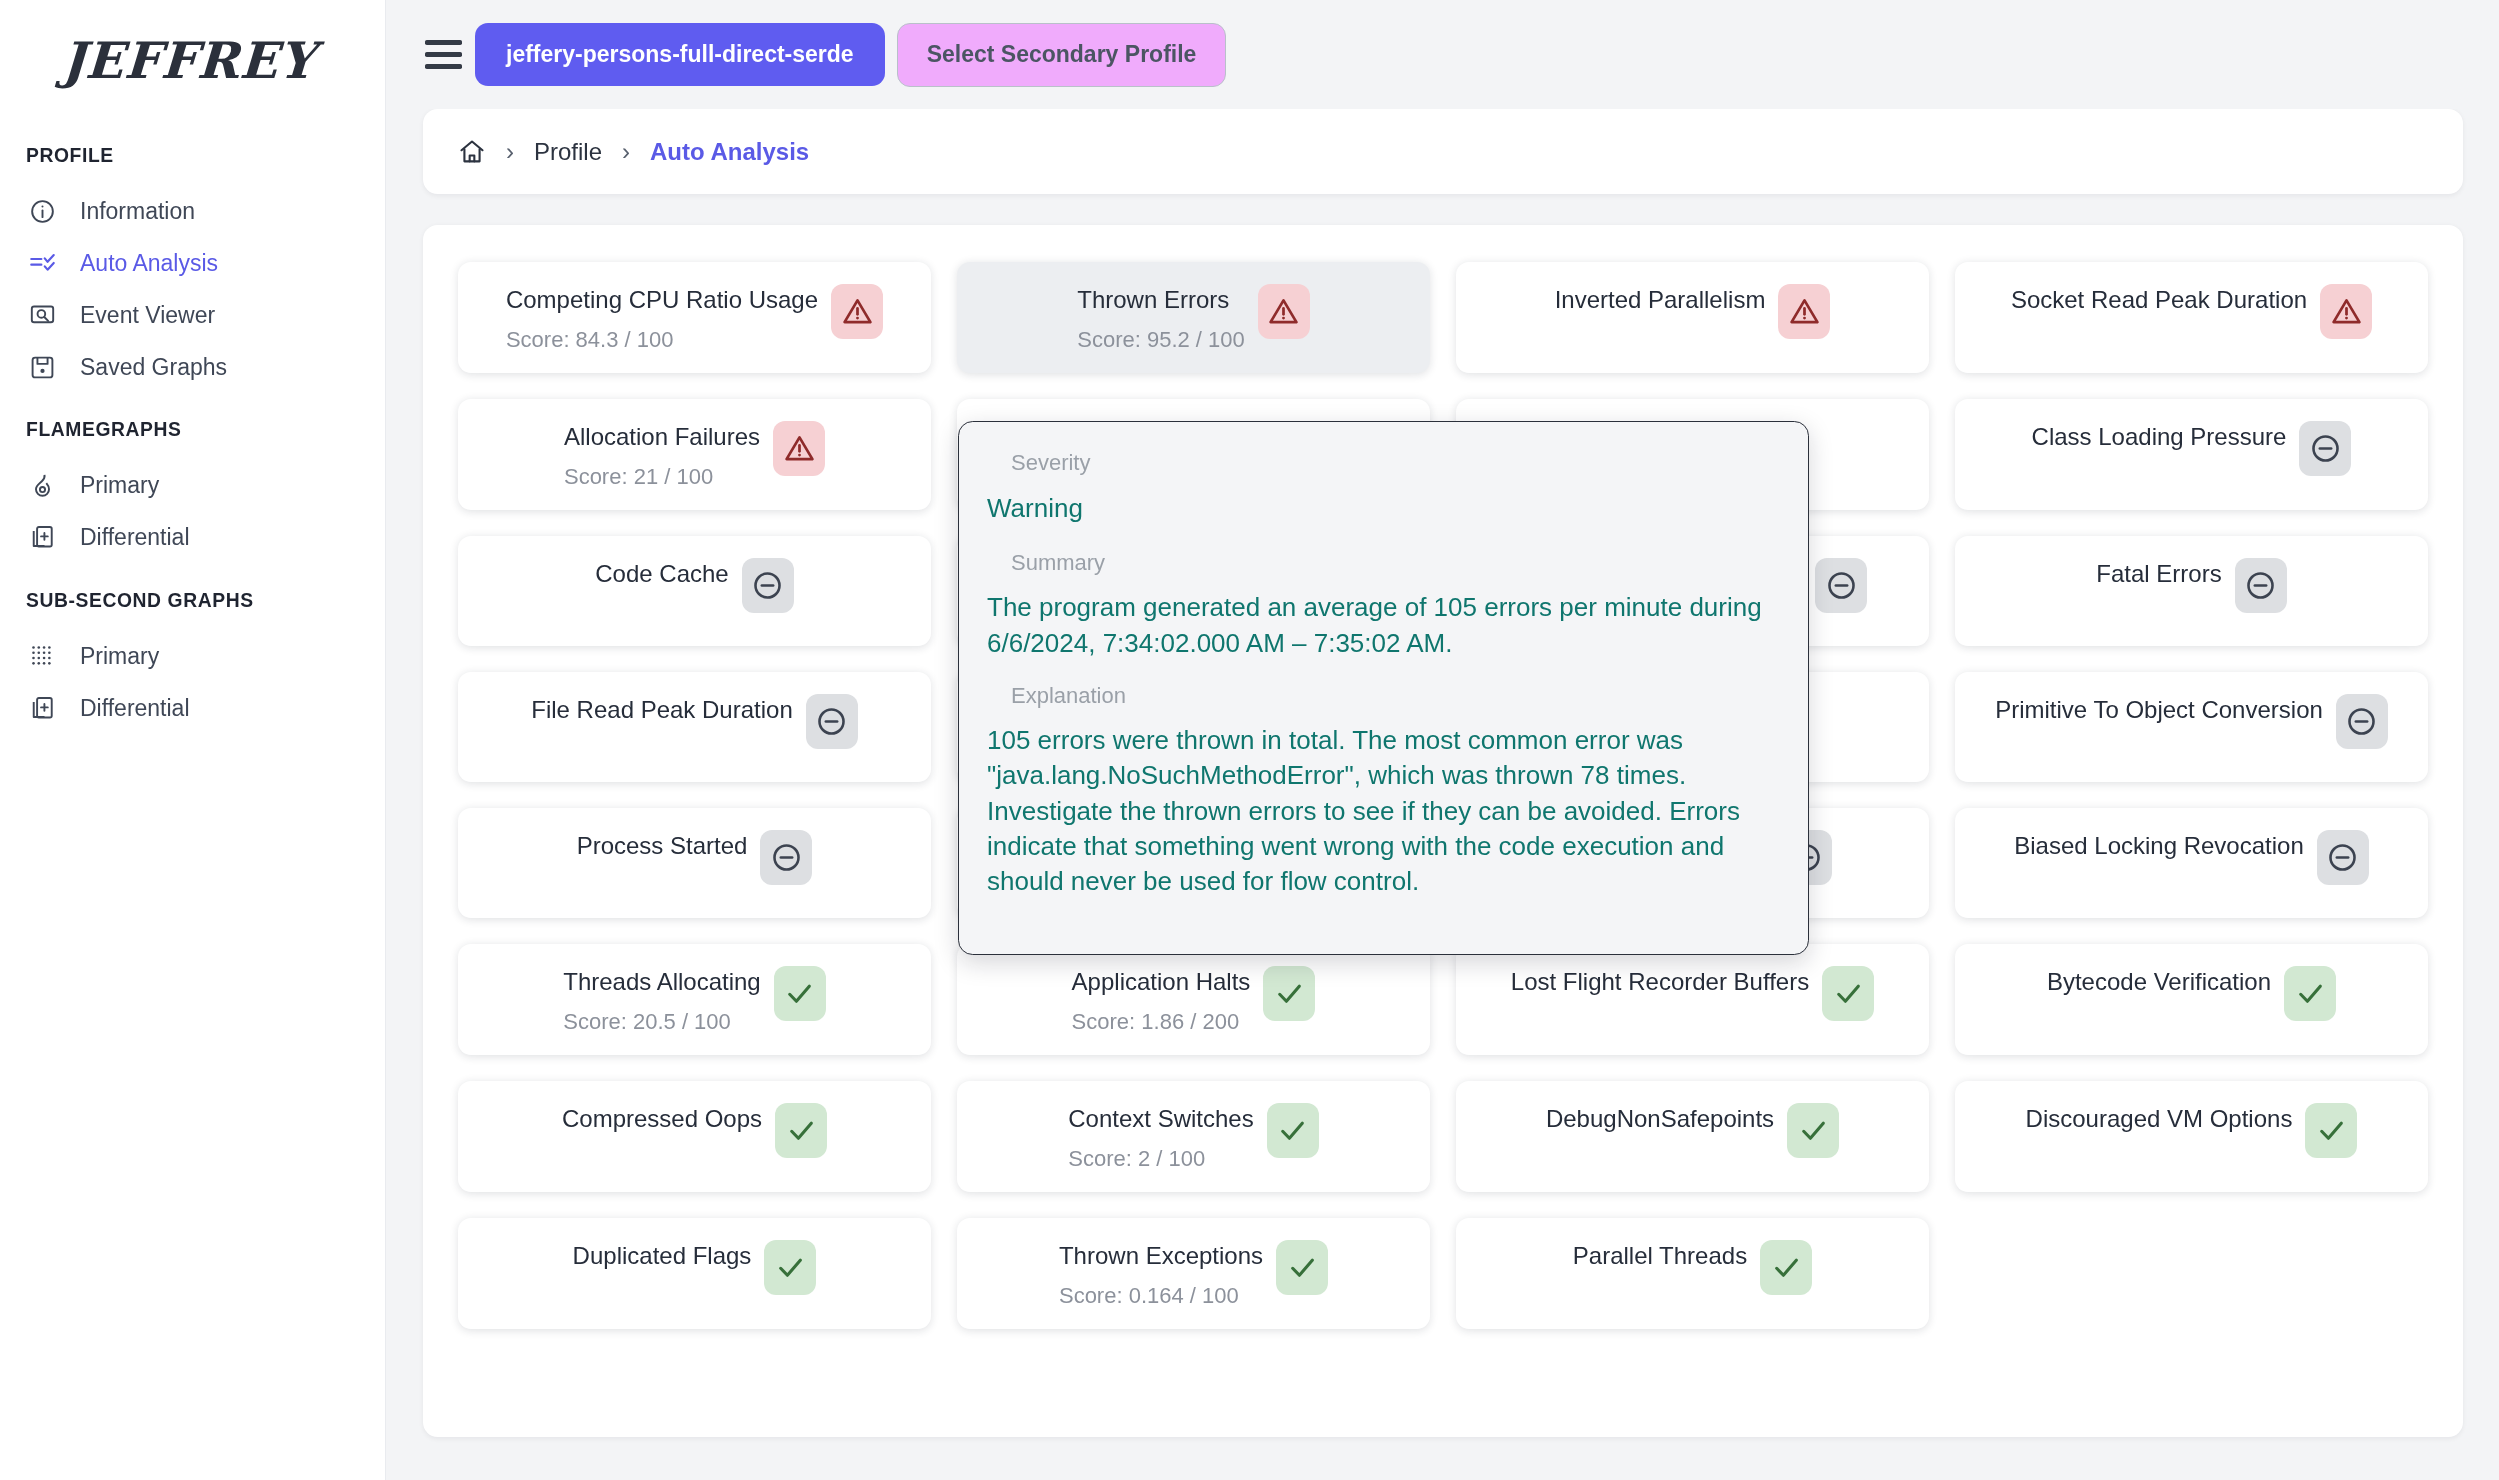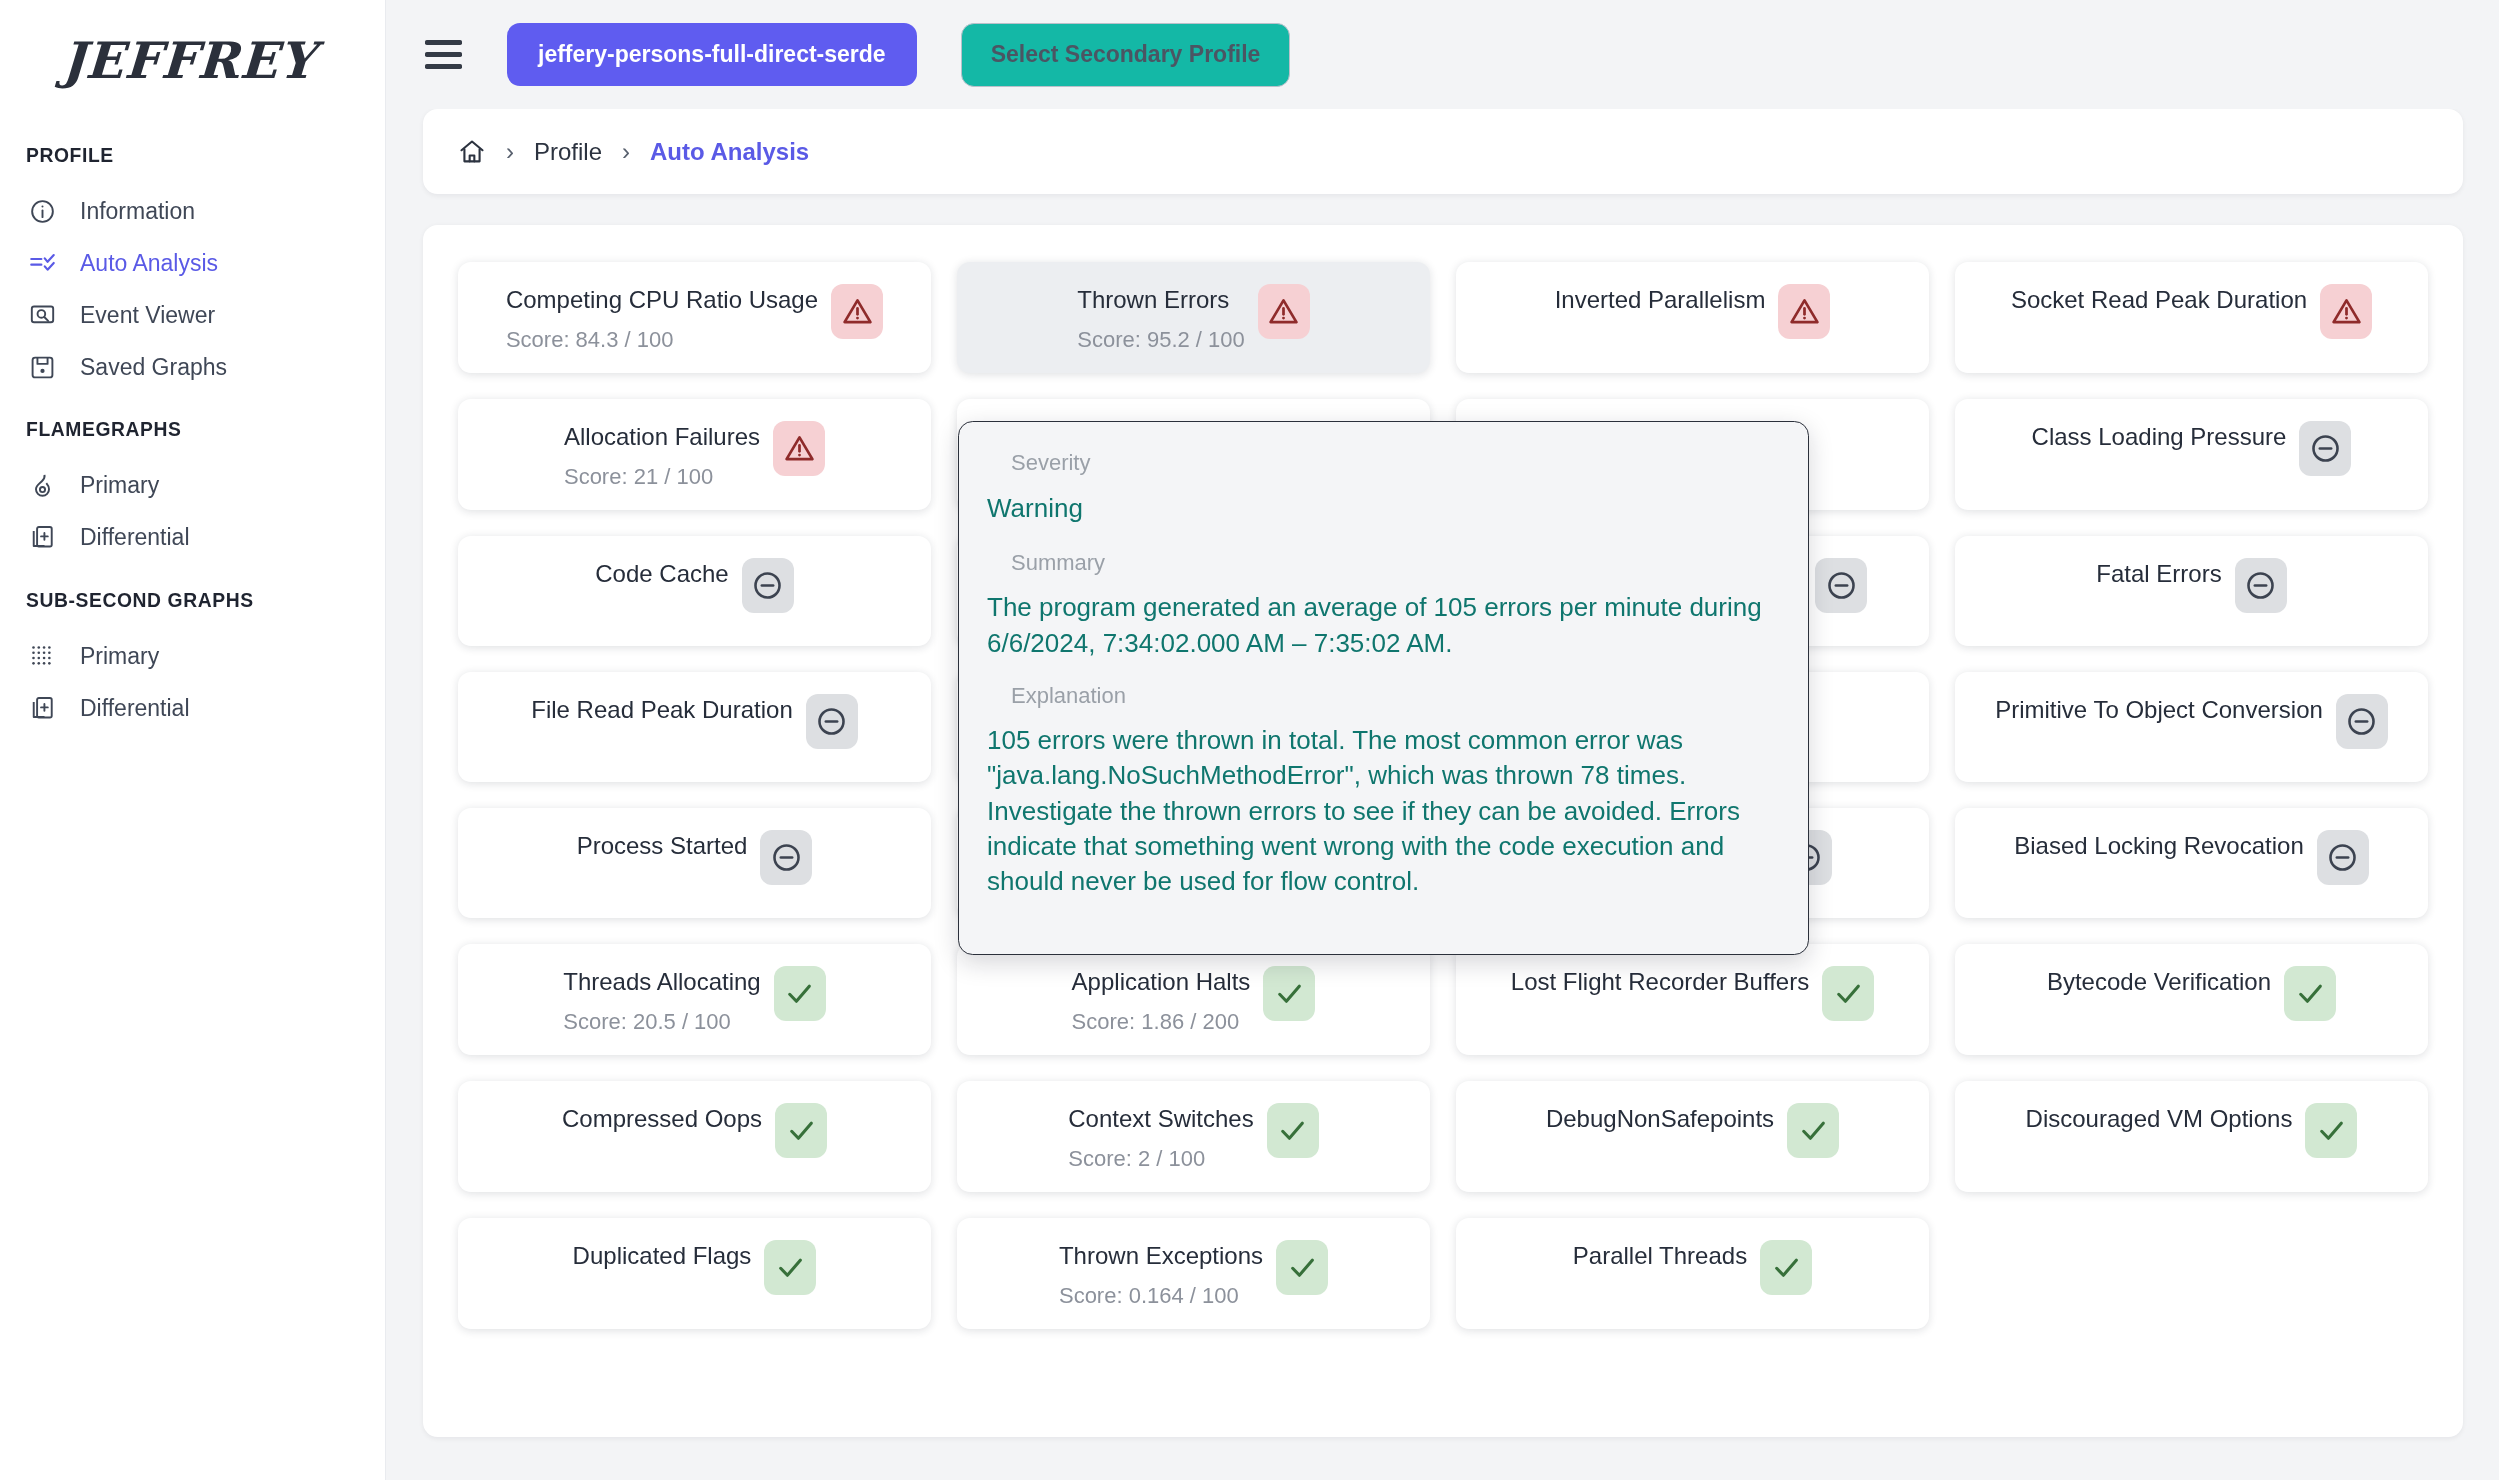--- a/index.html
+++ b/index.html
@@ -57,21 +57,21 @@
   
   .main {
     flex: 1; height: 1481px;
     background: #f3f4f6;
     display: flex; flex-direction: column;
     position: relative;
   }
   .topbar {
     height: 109px; min-height: 109px;
     display: flex; align-items: center;
-    gap: 44px;
+    gap: 12px;
     padding: 0 0 0 37px;
     background: #f3f4f6;
   }
   .hamburger {
     width: 40px; height: 40px;
     display: flex; flex-direction: column; justify-content: center; gap: 7.4px;
     cursor: pointer;
     padding: 0 1.8px;
   }
   .hamburger span { display: block; height: 4.6px; border-radius: 1.8px; background: #333a45; }
@@ -85,21 +85,21 @@
     font-size: 23px;
     font-weight: bold;
     border: none;
     border-radius: 13px;
     padding: 18.4px 31px;
     cursor: pointer;
     white-space: nowrap;
     font-family: "Liberation Sans", sans-serif;
   }
   .pill-outline {
-    background: #14b8a6;
+    background: #f0abfc;
     color: #4b5563;
     font-size: 23px;
     font-weight: bold;
     border: 1.8px solid #b9c0ca;
     border-radius: 13px;
     padding: 17.5px 29px;
     cursor: pointer;
     white-space: nowrap;
     font-family: "Liberation Sans", sans-serif;
   }

